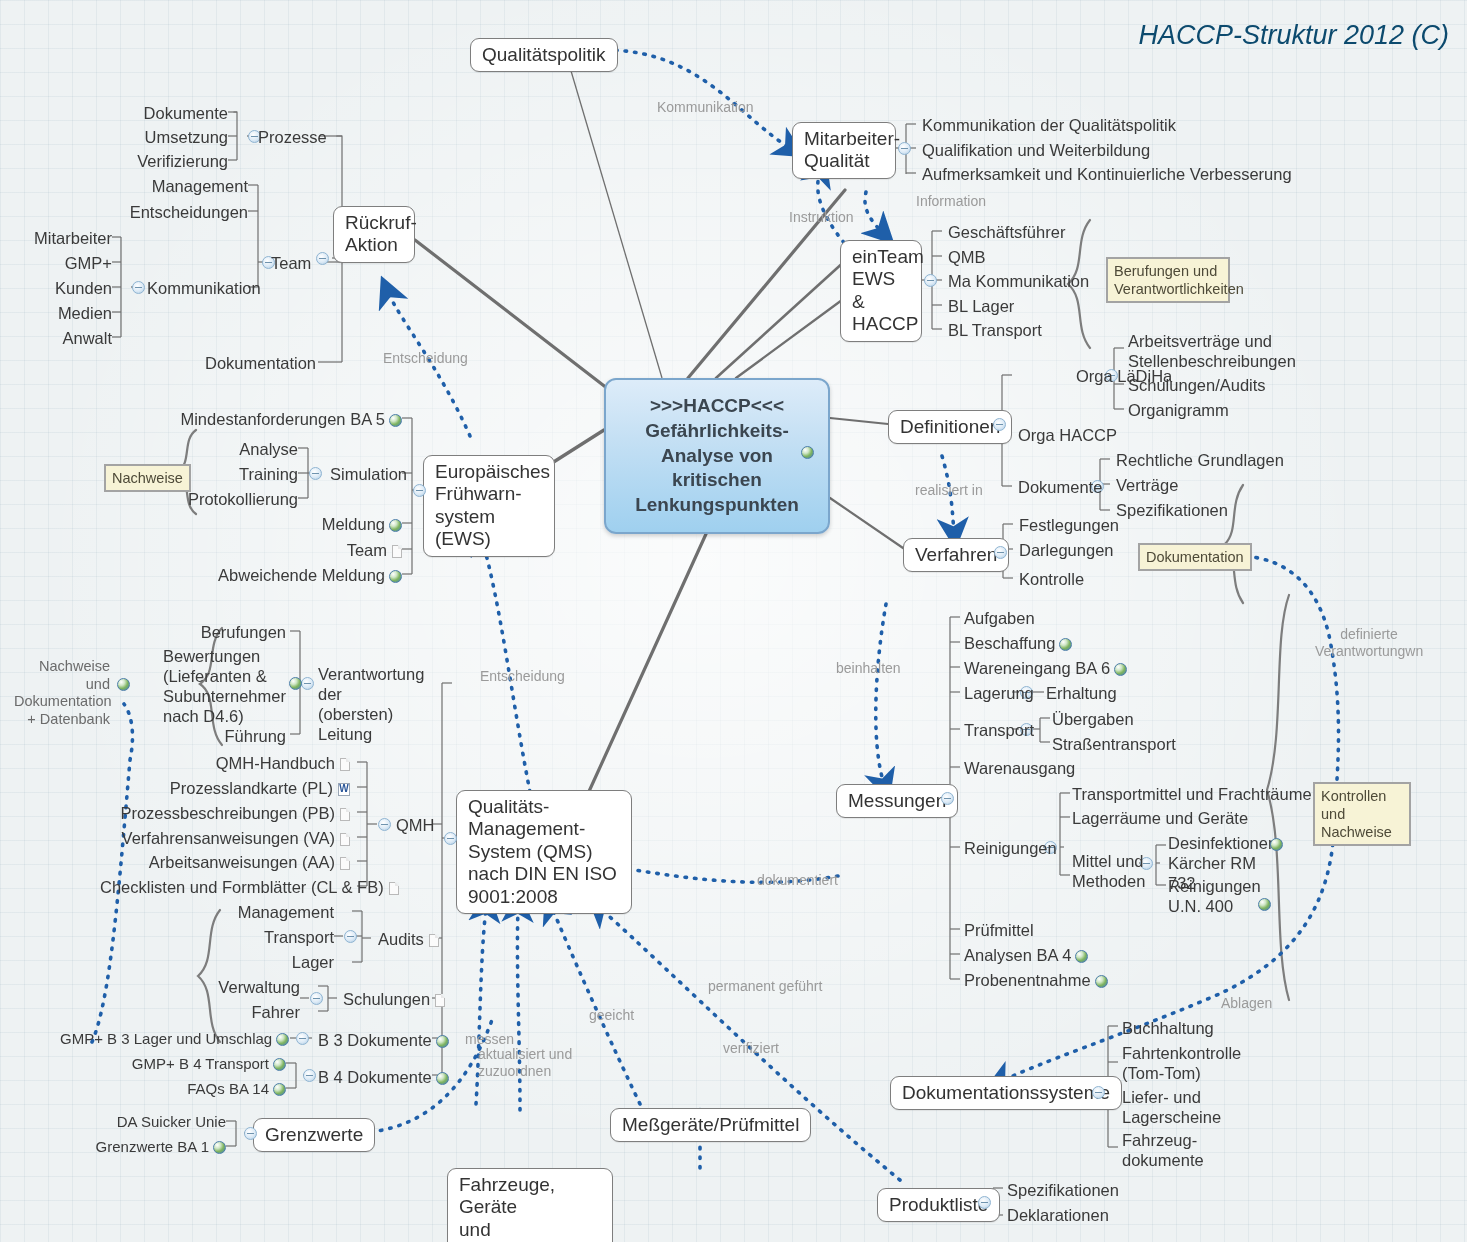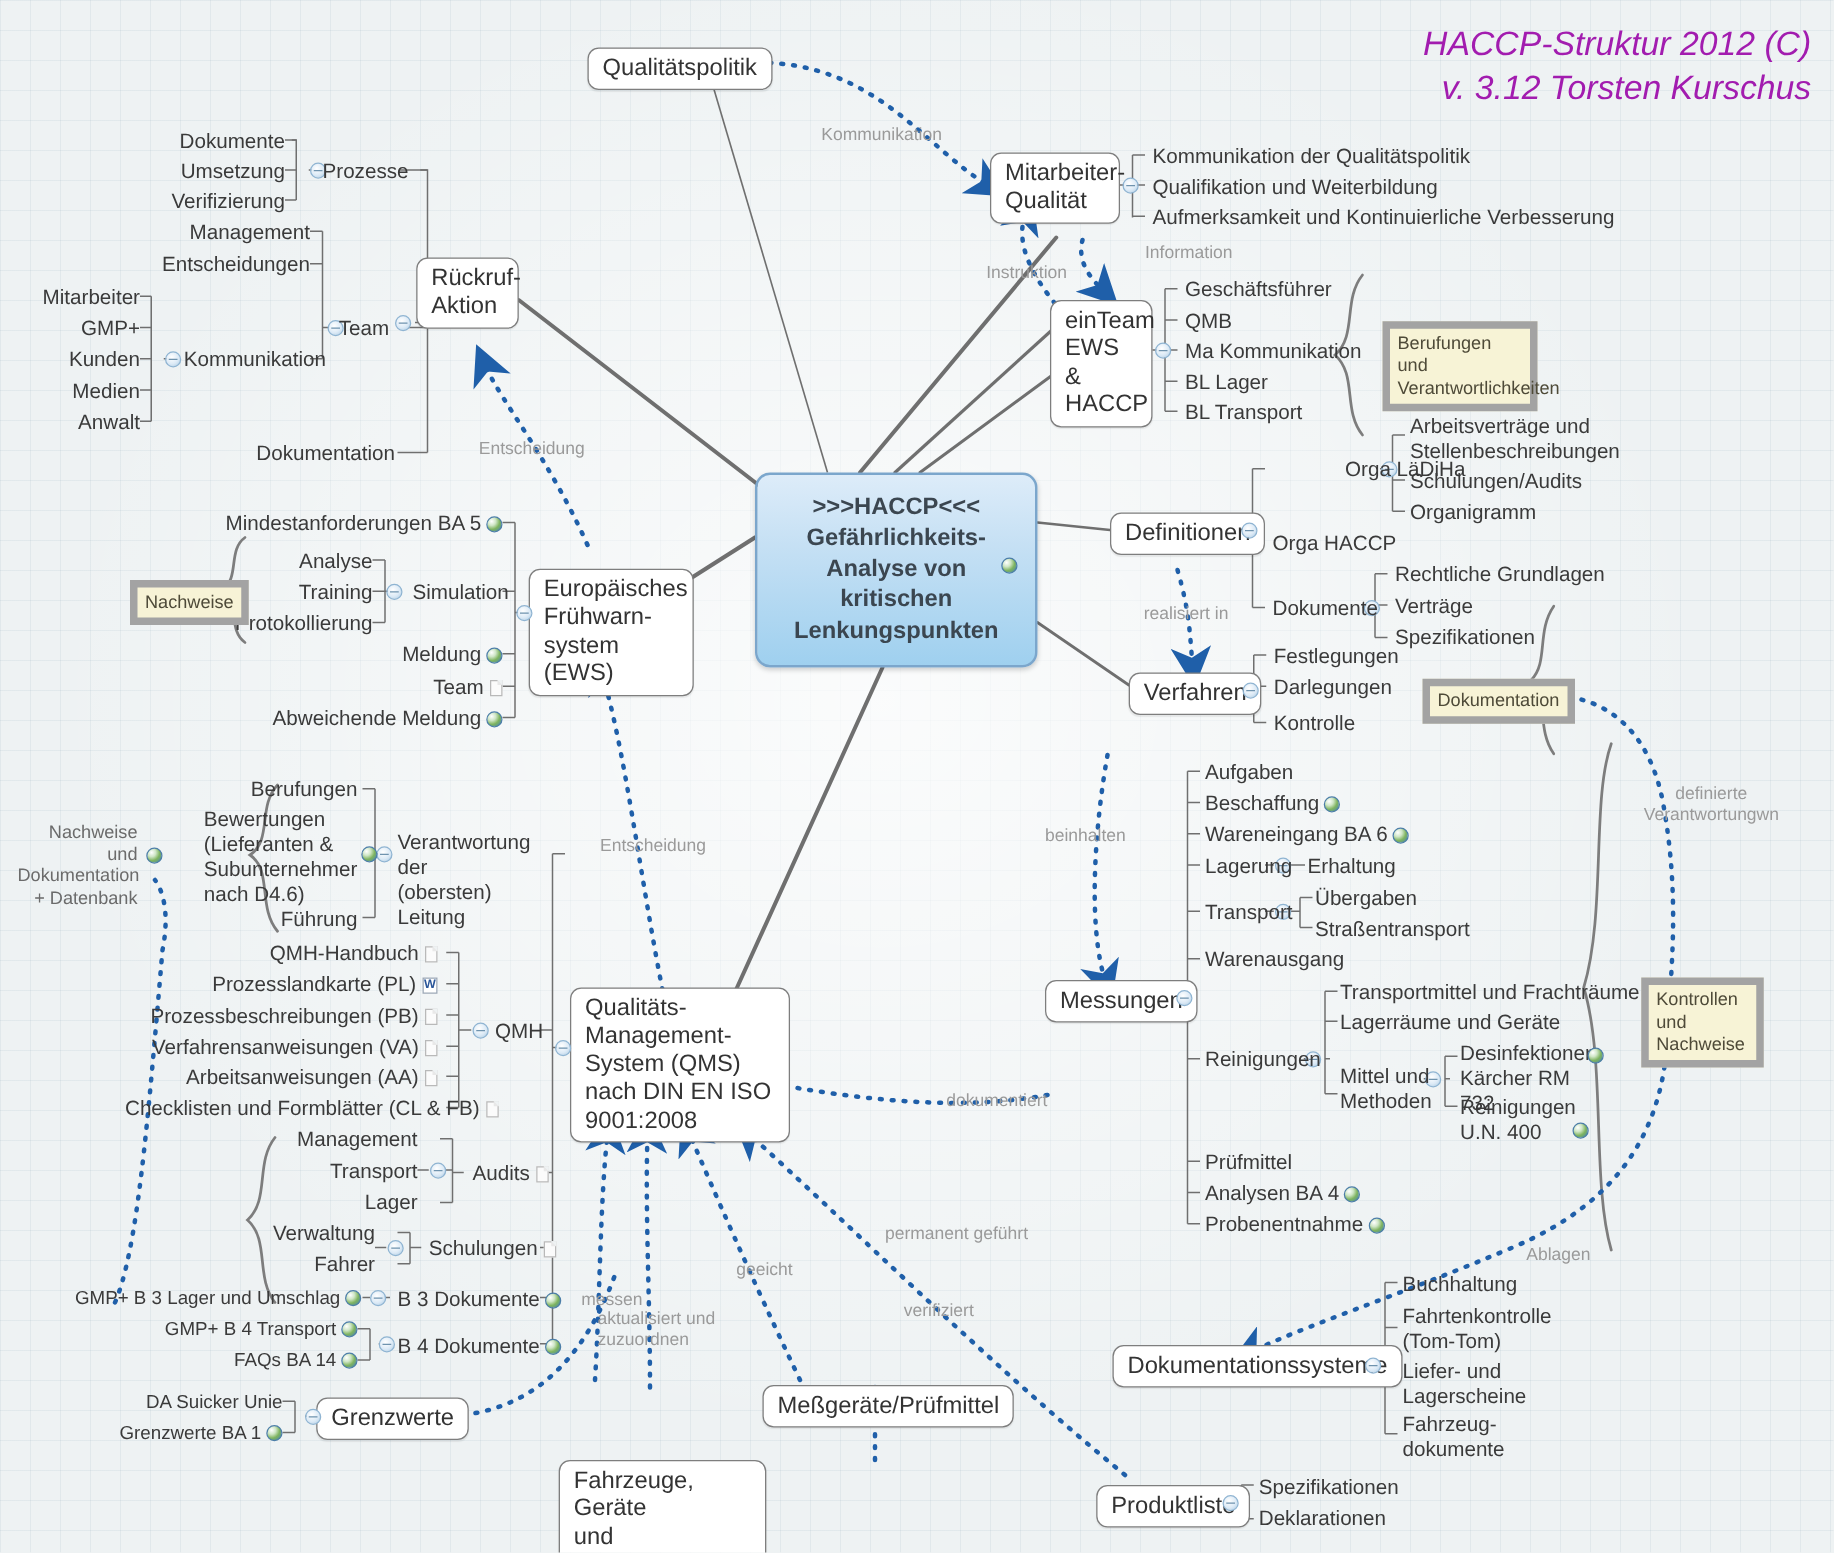--- a/index.html
+++ b/index.html
@@ -60,21 +60,21 @@
     line-height:1.22;
     color:#3a3a3a;
     white-space:nowrap;
   }
   .leaf.w{white-space:normal;}
   .leaf.r{text-align:right;}
 
   .callout{
     position:absolute;
     background:#f7f3d6;
-    border:6px solid #a3a3a3;
+    border:2px solid #a3a3a3;
     font-size:14.5px;
     line-height:1.25;
     color:#4e4a38;
     padding:3px 6px;
     box-sizing:border-box;
   }
 
   .relabel{
     position:absolute;
     font-size:14px;
@@ -83,21 +83,21 @@
     white-space:nowrap;
   }
   .relabel.w{white-space:normal;}
 
   .corner{
     position:absolute;right:18px;top:18px;
     text-align:right;
     font-style:italic;
     font-size:27px;
     line-height:1.3;
-    color:#a21caf;
+    color:#0c4a6e;
   }
 
   
   .minus{
     position:absolute;
     width:13px;height:13px;border-radius:50%;
     background:radial-gradient(circle at 40% 35%, #ffffff 0%, #dceaf6 55%, #a9c8e0 100%);
     border:1px solid #8fb4d2;
     box-sizing:border-box;
   }
@@ -362,21 +362,20 @@
 
   <g stroke="#1f5fa9" fill="none" stroke-width="3.6" stroke-linecap="round" stroke-dasharray="1.5 8">
     <path d="M352,1133 C430,1133 470,1080 492,1020"></path>
     <path d="M700,1168 C700,1140 700,1125 700,1108"></path>
     <path d="M92,1042 C110,1000 118,900 130,760 C136,730 130,712 124,704"></path>
   </g>
 </svg>
 
 <div class="corner">
   <div>HACCP-Struktur 2012  (C)</div>
-  <div>v. 3.12 Torsten Kurschus</div>
 </div>
 
 <div id="central">
   <span style="white-space:pre-line">&gt;&gt;&gt;HACCP&lt;&lt;&lt;
 Gefährlichkeits-
 Analyse von
 kritischen
 Lenkungspunkten</span>
   <span class="globe"></span>
 </div>

